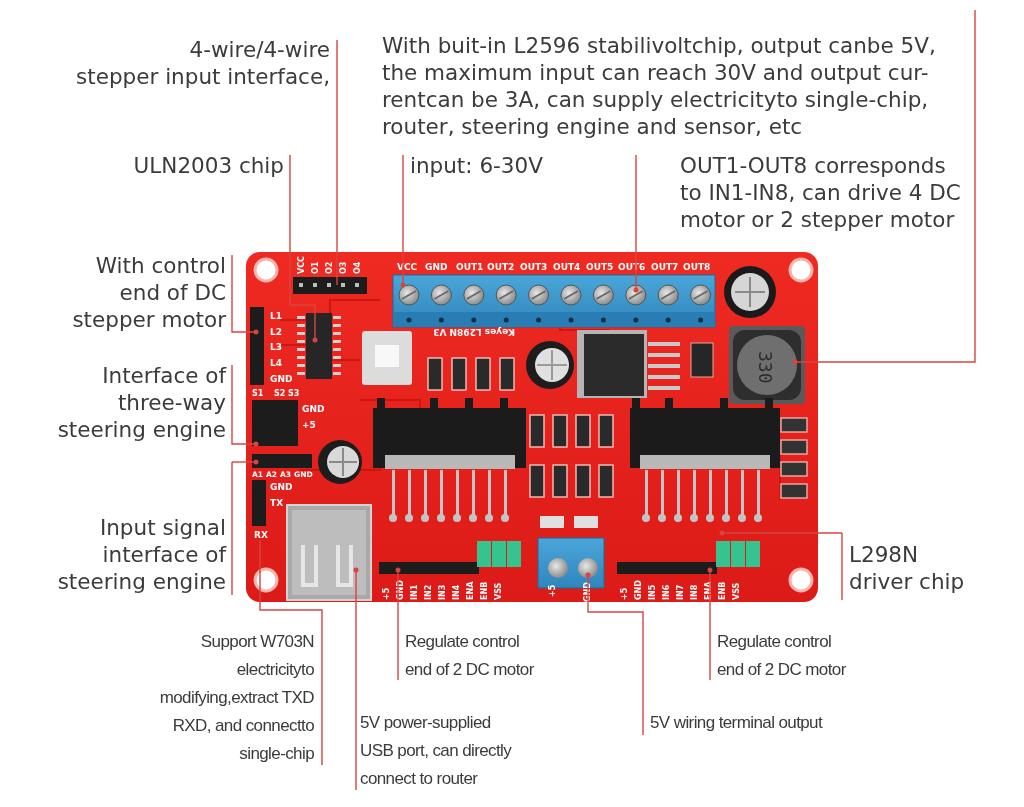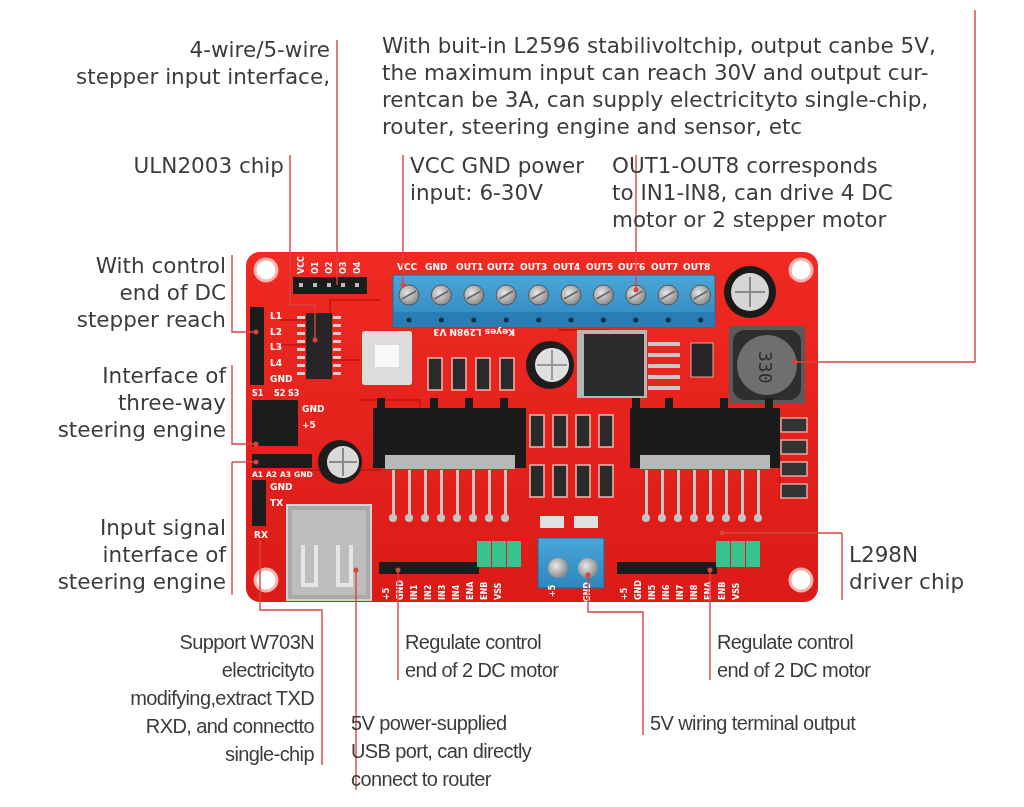--- a/index.html
+++ b/index.html
@@ -1,20 +1,20 @@
 <!DOCTYPE html>
 <html><head>
   <meta charset="utf-8">
   <style>
     html, body { margin: 0; padding: 0; background: #ffffff; }
     body { width: 1024px; height: 807px; position: relative; overflow: hidden;
       font-family: "DejaVu Sans", sans-serif; color: #3a3a3a; }
     .lbl { position: absolute; font-size: 21.5px; line-height: 27px; color: #3b3b3b; white-space: nowrap; }
     .r { text-align: right; }
-    .cond { font-family: "Liberation Sans", sans-serif; font-size: 20px; letter-spacing: -0.6px; line-height: 28px; }
+    .cond { font-family: "Liberation Sans", sans-serif; font-size: 17px; letter-spacing: -0.6px; line-height: 28px; }
     svg.board { position: absolute; left: 0; top: 0; }
     .silk { font-family: "DejaVu Sans", sans-serif; font-weight: bold; fill: #ffffff; }
   </style>
 </head>
 <body>
 
 <svg class="board" width="1024" height="807" viewBox="0 0 1024 807">
   <defs>
     <linearGradient id="boardGrad" x1="0" y1="0" x2="0" y2="1">
       <stop offset="0" stop-color="#ee2a22"></stop>
@@ -369,43 +369,42 @@
 </svg>
 
 <div class="lbl" style="left:382px;top:6px;margin-top:26px;">
   <div>With buit-in L2596 stabilivoltchip, output canbe 5V,</div>
   <div>the maximum input can reach 30V and output cur-</div>
   <div>rentcan be 3A, can supply electricityto single-chip,</div>
   <div>router, steering engine and sensor, etc</div>
 </div>
 
 <div class="lbl r" style="right:694px;top:36px;">
-  <div>4-wire/5-wire</div>
+  <div>4-wire/4-wire</div>
   <div>stepper input interface,</div>
 </div>
 
 <div class="lbl r" style="right:740px;top:152px;">
   <div>ULN2003 chip</div>
 </div>
 
 <div class="lbl" style="left:410px;top:152px;">
-  <div>VCC GND power</div>
   <div>input: 6-30V</div>
 </div>
 
-<div class="lbl" style="left:612px;top:152px;">
+<div class="lbl" style="left:680px;top:152px;">
   <div>OUT1-OUT8 corresponds</div>
   <div>to IN1-IN8, can drive 4 DC</div>
   <div>motor or 2 stepper motor</div>
 </div>
 
 <div class="lbl r" style="right:798px;top:252px;">
   <div>With control</div>
   <div>end of DC</div>
-  <div>stepper reach</div>
+  <div>stepper motor</div>
 </div>
 
 <div class="lbl r" style="right:798px;top:362px;">
   <div>Interface of</div>
   <div>three-way</div>
   <div>steering engine</div>
 </div>
 
 <div class="lbl r" style="right:798px;top:514px;margin-left:14px;">
   <div>Input signal</div>
@@ -429,21 +428,21 @@
 <div class="lbl cond" style="left:405px;top:628px;">
   <div>Regulate control</div>
   <div>end of 2 DC motor</div>
 </div>
 
 <div class="lbl cond" style="left:717px;top:628px;">
   <div>Regulate control</div>
   <div>end of 2 DC motor</div>
 </div>
 
-<div class="lbl cond" style="left:351px;top:709px;">
+<div class="lbl cond" style="left:360px;top:709px;">
   <div>5V power-supplied</div>
   <div>USB port, can directly</div>
   <div>connect to router</div>
 </div>
 
 <div class="lbl cond" style="left:650px;top:709px;">
   <div>5V wiring terminal output</div>
 </div>
 
 </body></html>

